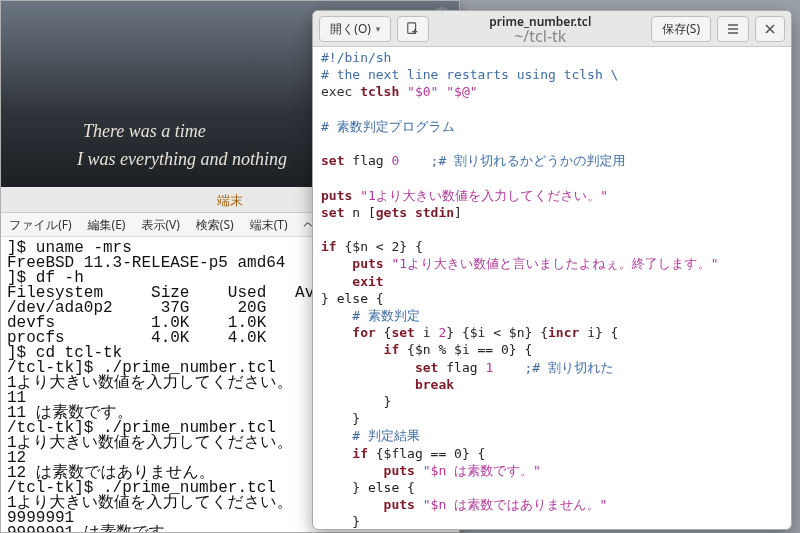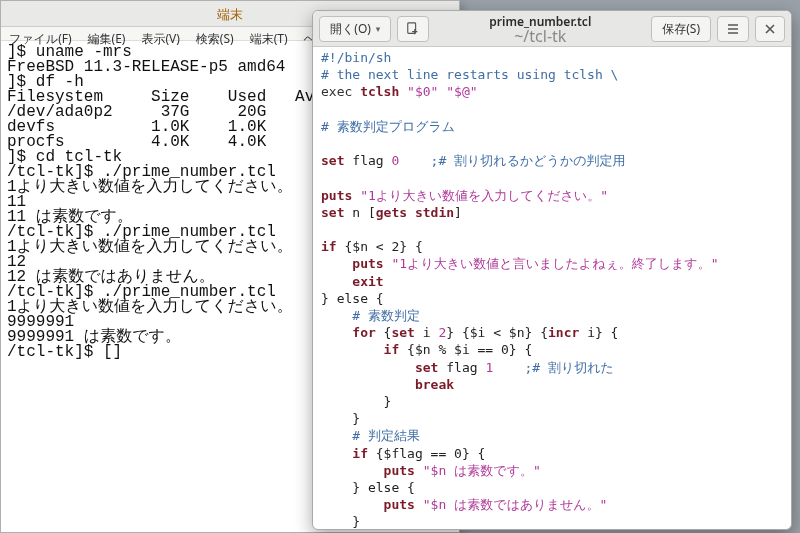--- a/index.html
+++ b/index.html
@@ -31,21 +31,21 @@
     position:absolute; right:8px; top:6px; width:18px; height:18px;
     border-radius:9px; background:rgba(255,255,255,.18);
     color:#eee; font-size:12px; line-height:18px; text-align:center;
     cursor:pointer;
   }
   .term-title {
     height: 26px; background:#e9e9e7; border-bottom:1px solid #ccc;
     text-align:center; font-size:13px; line-height:26px; color:#a16207;
   }
   .term-menubar {
-    height: 14px; background:#f6f6f5; border-bottom:1px solid #ddd;
+    height: 24px; background:#f6f6f5; border-bottom:1px solid #ddd;
     display:flex; font-size:12px; color:#333;
   }
   .term-menubar .mi { padding:3px 8px; cursor:pointer; }
   .term-body {
     flex:1; padding:4px 6px;
     font-family:Liberation Mono, monospace;
     font-size:16px; line-height:15px; color:#111;
     white-space:pre; overflow:hidden;
   }
 
@@ -86,20 +86,25 @@
   .c-str     { color:#b0399a; }      
   .c-num     { color:#b0399a; }
   .c-exec    { color:#333; }
 
   svg { display:block; }
 </style>
 </head>
 <body>
 
 <div class="term-window">
+  <div class="term-banner">
+    <div class="close">✕</div>
+    <div class="line1">There was a time</div>
+    <div class="line2">I was everything and nothing</div>
+  </div>
   <div class="term-title">端末</div>
   <div class="term-menubar">
     <div class="mi">ファイル(F)</div>
     <div class="mi">編集(E)</div>
     <div class="mi">表示(V)</div>
     <div class="mi">検索(S)</div>
     <div class="mi">端末(T)</div>
     <div class="mi">ヘルプ(H)</div>
   </div>
   <div class="term-body">]$ uname -mrs

